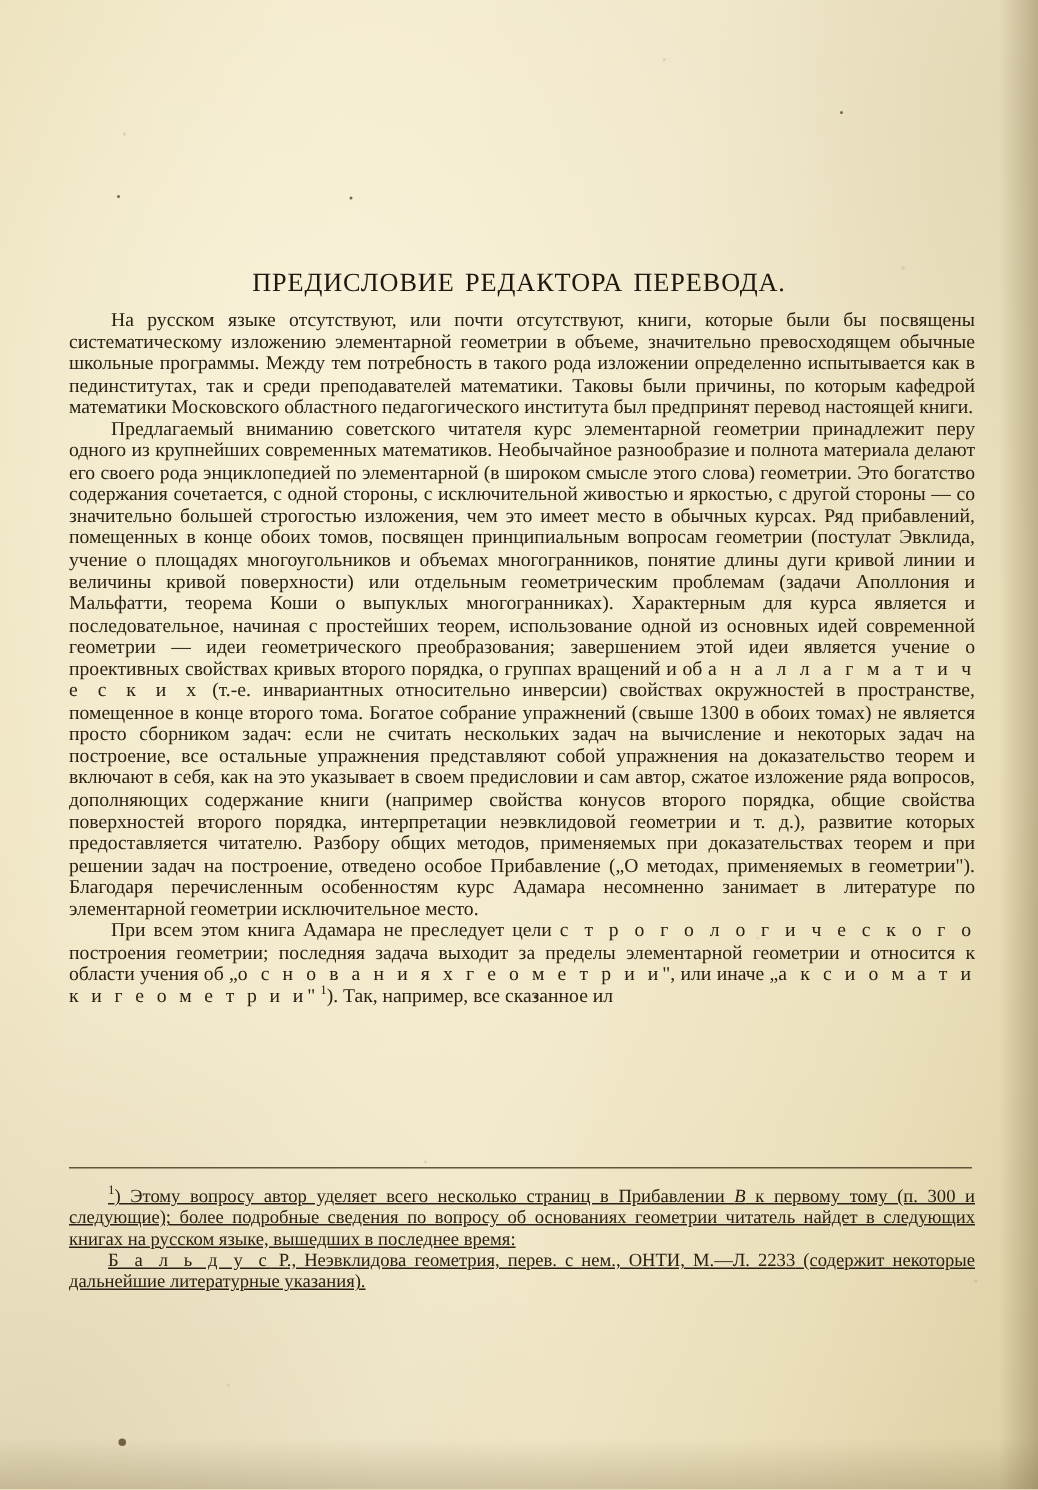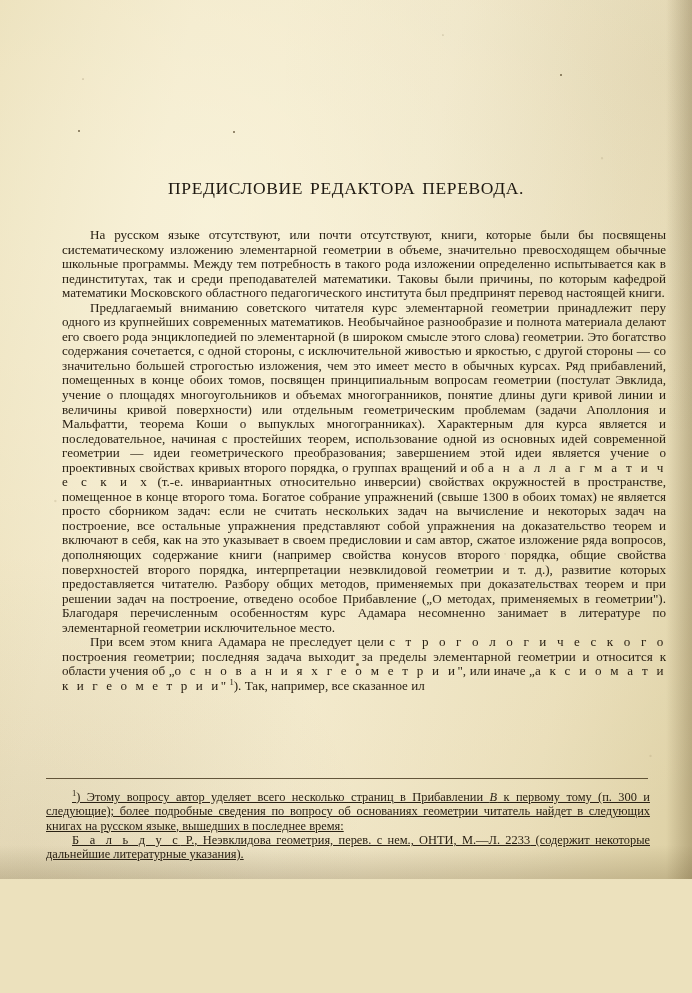--- a/index.html
+++ b/index.html
@@ -12,21 +12,21 @@
     overflow: hidden;
     background: #ece1bd;
     font-family: "Liberation Serif", "DejaVu Serif", serif;
     color: #241c10;
   }
 
   
   #page {
     position: relative;
     width: 692px;
-    height: 879px;
+    height: 993px;
     background:
       radial-gradient(ellipse 150% 120% at 30% 25%, rgba(255,252,232,0.55) 0%, rgba(255,250,225,0.18) 40%, rgba(0,0,0,0) 72%),
       radial-gradient(ellipse 80% 60% at 96% 8%, rgba(120,100,55,0.10) 0%, rgba(0,0,0,0) 70%),
       radial-gradient(ellipse 70% 50% at 4% 98%, rgba(120,100,55,0.12) 0%, rgba(0,0,0,0) 70%),
       linear-gradient(103deg, #e6d9b0 0%, #efe4c4 22%, #f1e7c9 52%, #e9ddb8 80%, #ddd0a4 100%);
     overflow: hidden;
   }
   
   #grain {
     position: absolute;
@@ -79,23 +79,22 @@
     font-size: 17.5px;
     font-weight: normal;
     letter-spacing: .6px;
     word-spacing: 2px;
     color: #1e1810;
   }
 
   #body-text {
     position: absolute;
     top: 206px;
-    left: 16px;
+    left: 0;
     width: 604px;
-    margin-top: 22px;
   }
 
   p.para {
     margin: 0 0 0 0;
     text-align: justify;
     text-indent: 28px;
     font-size: 13.1px;
     line-height: 14.55px;
     color: #2a2114;
     text-rendering: optimizeLegibility;

